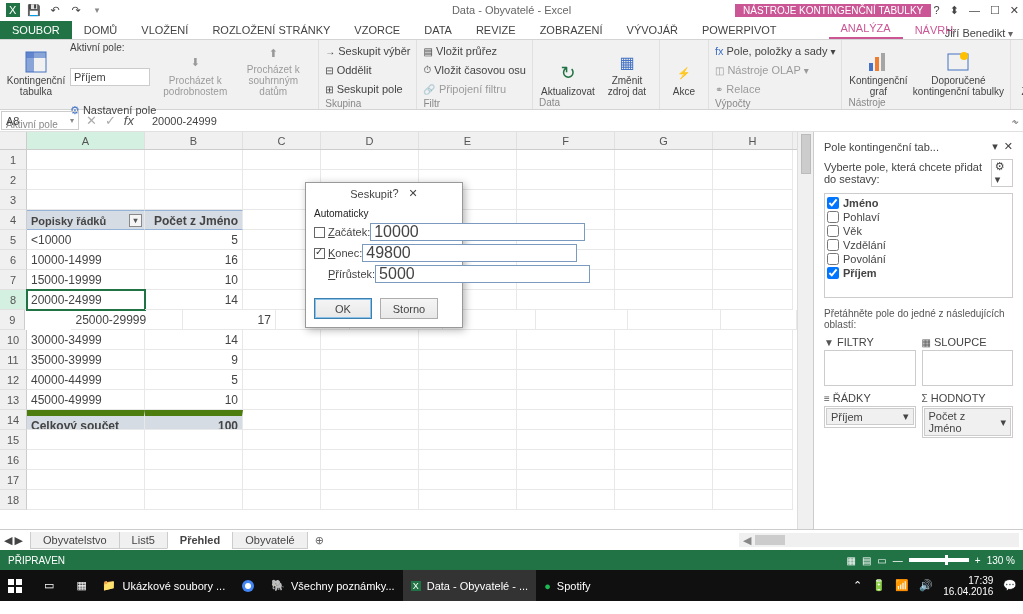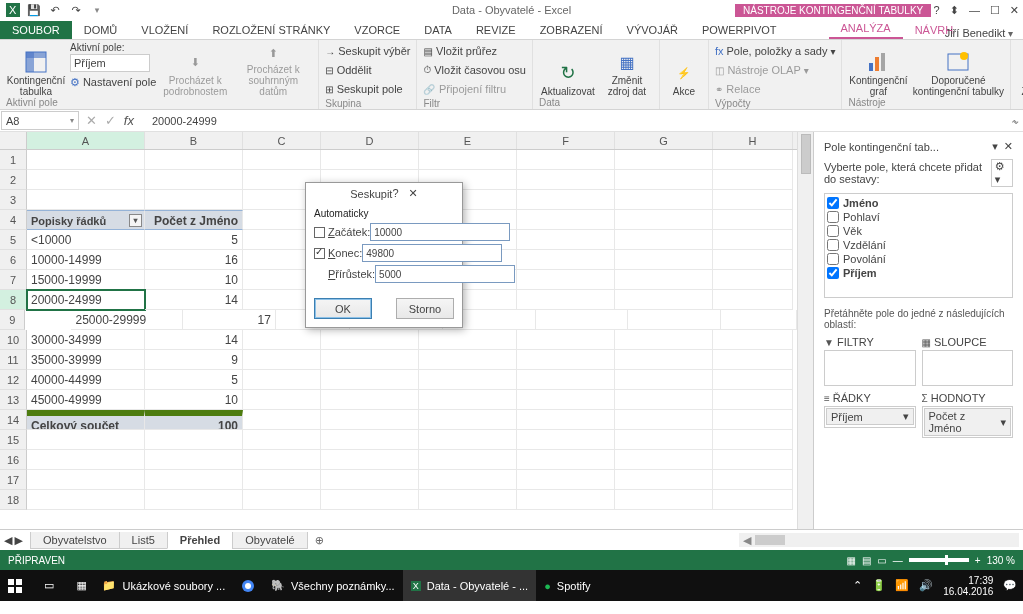--- a/index.html
+++ b/index.html
@@ -46,22 +46,22 @@
 .cell.total{background:#d6dce4;font-weight:600;border-top:6px solid #4d7c0f}
 .cell.num{text-align:right}
 .vsb{width:16px;background:#f0f0f0;border-left:1px solid #ddd}
 .dialog{position:absolute;left:305px;top:182px;width:158px;background:#fff;border:1px solid #999;box-shadow:2px 2px 8px rgba(0,0,0,.3);z-index:100}
 .dlg-title{display:flex;justify-content:center;align-items:center;padding:4px 8px;font-size:11px}
 .dlg-title .r{display:flex;gap:10px;color:#555}
 .dlg-body{padding:4px 8px}
 .dlg-sect{font-size:10px;color:#222;margin-bottom:4px}
 .dlg-row{display:flex;align-items:center;margin:3px 0}
 .dlg-row .lab{width:62px;display:flex;align-items:center;gap:3px}
-.dlg-row input.txt{flex:1;height:18px;border:1px solid #7a9ac0;padding:1px 3px;font-size:10px}
-.dlg-btns{display:flex;justify-content:space-between;gap:8px;padding:8px}
+.dlg-row input.txt{flex:1;height:18px;border:1px solid #7a9ac0;padding:1px 3px;font-size:16px}
+.dlg-btns{display:flex;justify-content:flex-start;gap:8px;padding:8px}
 .dlg-btn{width:58px;height:21px;border:1px solid #adadad;background:linear-gradient(#f5f5f5,#e8e8e8);font-size:11px;cursor:pointer}
 .dlg-btn.def{border:1px solid #3c7fb1;box-shadow:0 0 0 1px #8cc1e8 inset}
 .sheet-tabs{height:21px;background:#fff;border-top:1px solid #ccc;display:flex;align-items:center;padding-left:30px;gap:0;position:relative}
 .sheet-tabs .navbtns{position:absolute;left:4px;display:flex;gap:2px;color:#888}
 .stab{padding:2px 12px;border:1px solid #ccc;border-top:none;background:#f0f0f0;font-size:11px;cursor:pointer;margin-right:-1px}
 .stab.active{background:#fff;border-bottom:1px solid #fff;font-weight:600}
 .stab-add{padding:2px 8px;color:#666;cursor:pointer}
 .sheet-tabs .hsb{position:absolute;right:4px;width:280px;height:14px;background:#f0f0f0;display:flex;align-items:center}
 .status-bar{height:20px;background:#217346;display:flex;align-items:center;justify-content:space-between;padding:0 8px;color:#fff}
 .status-bar span{color:#fff;font-size:10px}
@@ -143,21 +143,21 @@
         <div class="ic">
             <svg width="24" height="24">
               <rect x="2" y="2" width="20" height="20" fill="none" stroke="#4472c4"></rect>
               <rect x="2" y="2" width="8" height="20" fill="#4472c4" opacity=".6"></rect>
               <rect x="2" y="2" width="20" height="6" fill="#4472c4" opacity=".6"></rect>
             </svg>
           </div>
         <div class="txt" style="white-space:pre-line">Kontingenční
 tabulka</div>
       </div>
-      <div style="display:flex;flex-direction:column;gap:1px">
+      <div style="display:flex;flex-direction:column;gap:15px">
         <div style="font-size:10px">Aktivní pole:</div>
         <input style="width: 80px; height: 18px; border: 1px solid rgb(204, 204, 204); padding: 1px 3px; font-size: 11px;" value="Příjem">
         <div class="smallbtn">
             <span style="color:#4472c4">⚙</span>
             <span>Nastavení pole</span>
           </div>
       </div>
       <div class="bigbtn" style="width:70px;opacity:.5">
         <div class="ic">⬇</div>
           <div class="txt" style="white-space:pre-line">Procházet k

